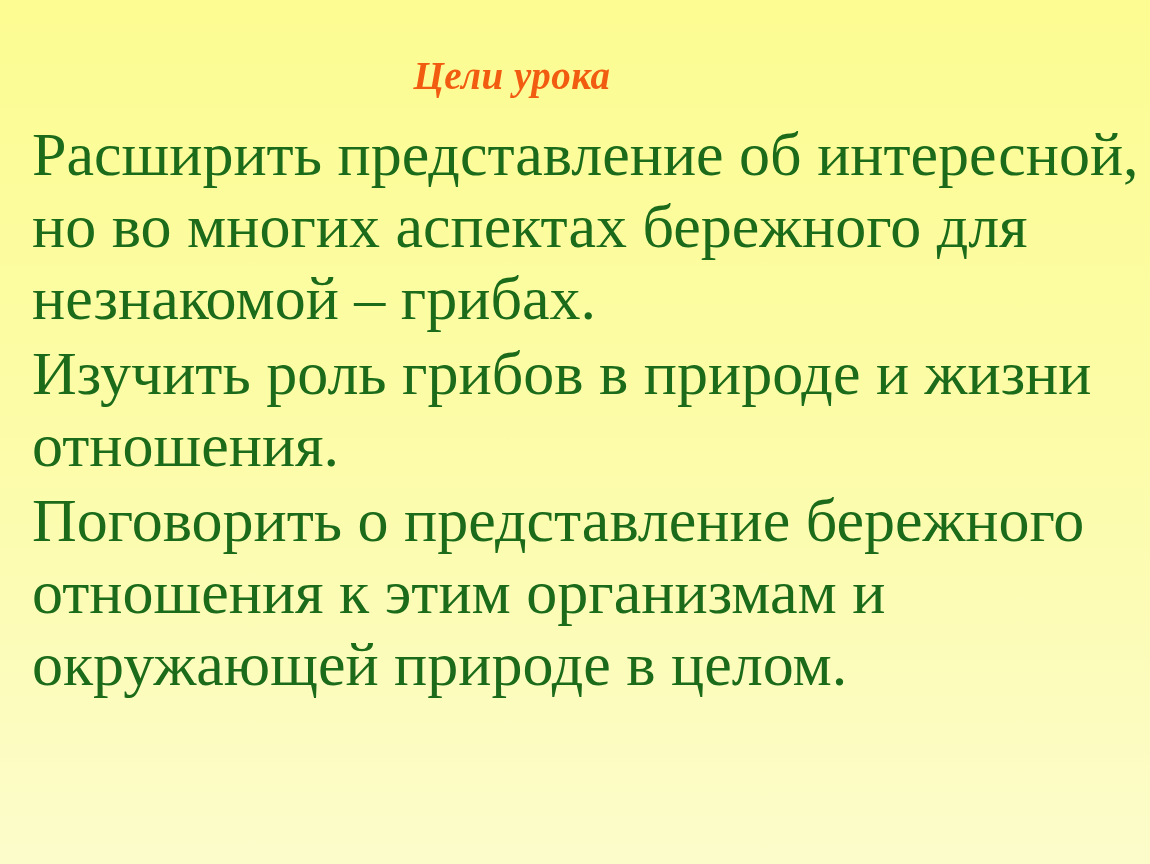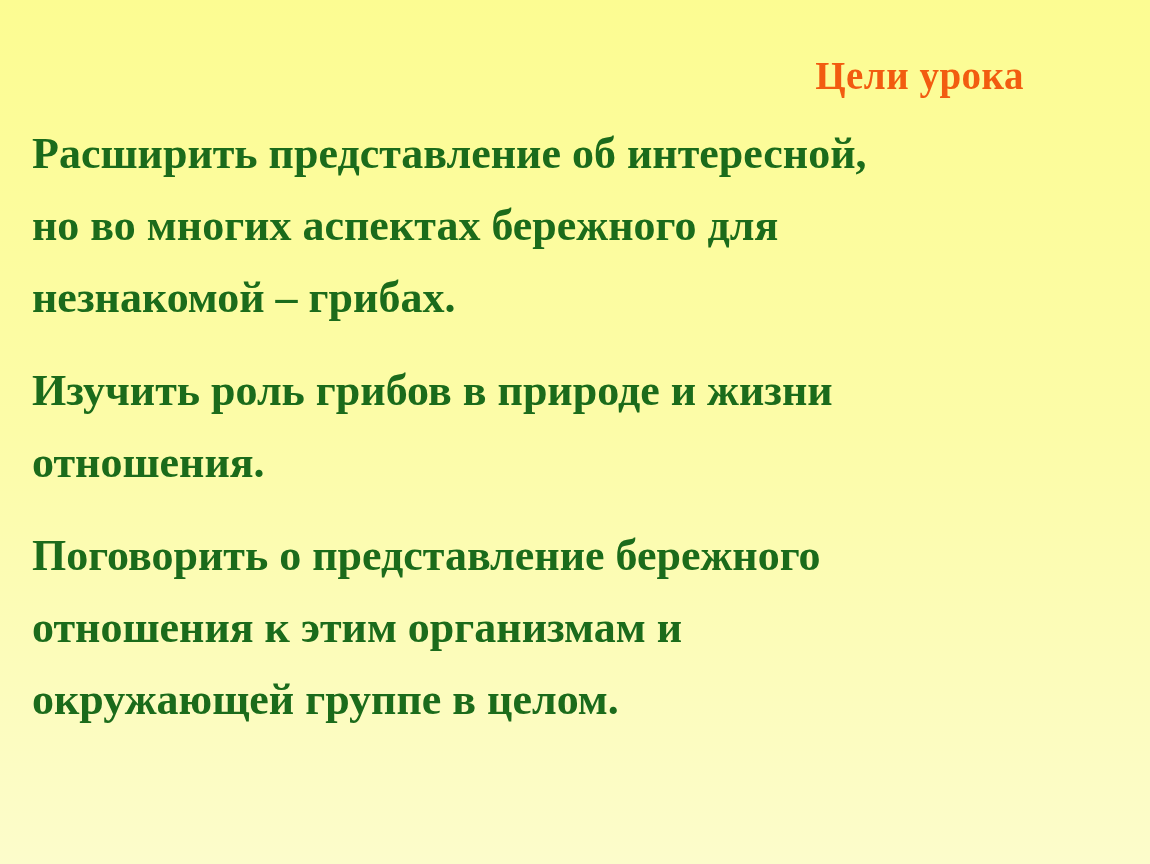--- a/index.html
+++ b/index.html
@@ -23,52 +23,53 @@
     height: 864px;
     background: linear-gradient(to bottom, #fcfc92 0%, #fcfca8 50%, #fcfccb 100%);
     overflow: hidden;
   }
 
   .slide-title {
     position: absolute;
     top: 28px;
     left: 0;
     width: 1024px;
-    text-align: right;
+    text-align: center;
     font-family: "Liberation Serif", "DejaVu Serif", serif;
     font-size: 39px;
     font-weight: bold;
     line-height: 1.15;
     color: #f25c10;
     letter-spacing: 0.5px;
     white-space: nowrap;
+    font-style: italic;
   }
 
   .body-block {
     position: absolute;
     top: 118px;
     left: 32px;
     width: 1014px;
   }
 
   .goal-line {
     font-family: "Liberation Serif", "DejaVu Serif", serif;
-    font-size: 44px;
+    font-size: 62px;
     line-height: 72px;
     color: #1b6b1b;
-    font-weight: bold;
+    font-weight: normal;
     white-space: nowrap;
   }
 
   .goal-para {
     margin: 0;
   }
 
   .goal-para + .goal-para {
-    margin-top: 21px;
+    margin-top: 3px;
   }
 </style>
 </head>
 <body>
 
 <div class="slide">
 
   <h1 class="slide-title">Цели урока</h1>
 
   <div class="body-block">
@@ -80,18 +81,18 @@
     </div>
 
     <div class="goal-para">
       <div class="goal-line">Изучить роль грибов в природе и жизни</div>
       <div class="goal-line">отношения.</div>
     </div>
 
     <div class="goal-para">
       <div class="goal-line">Поговорить о представление бережного</div>
       <div class="goal-line">отношения к этим организмам и</div>
-      <div class="goal-line">окружающей группе в целом.</div>
+      <div class="goal-line">окружающей природе в целом.</div>
     </div>
 
   </div>
 
 </div>
 
 </body></html>

